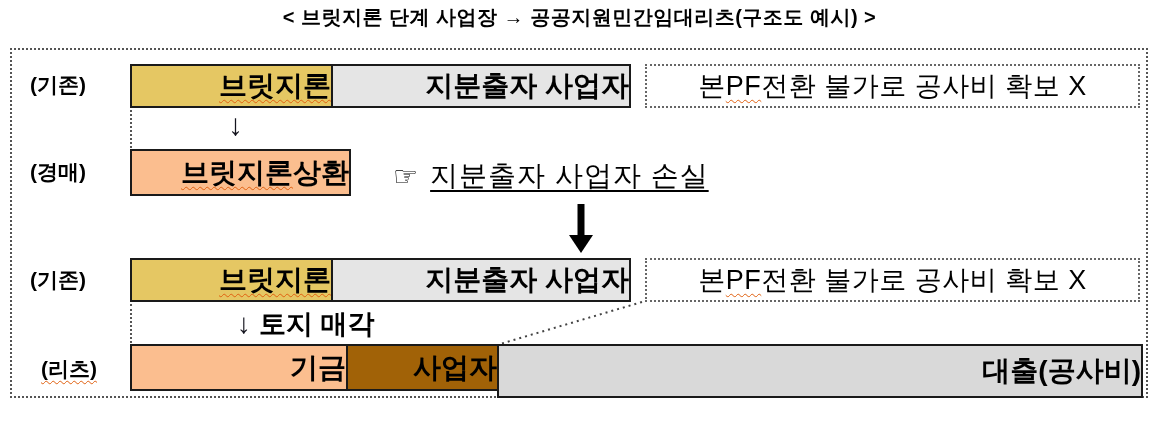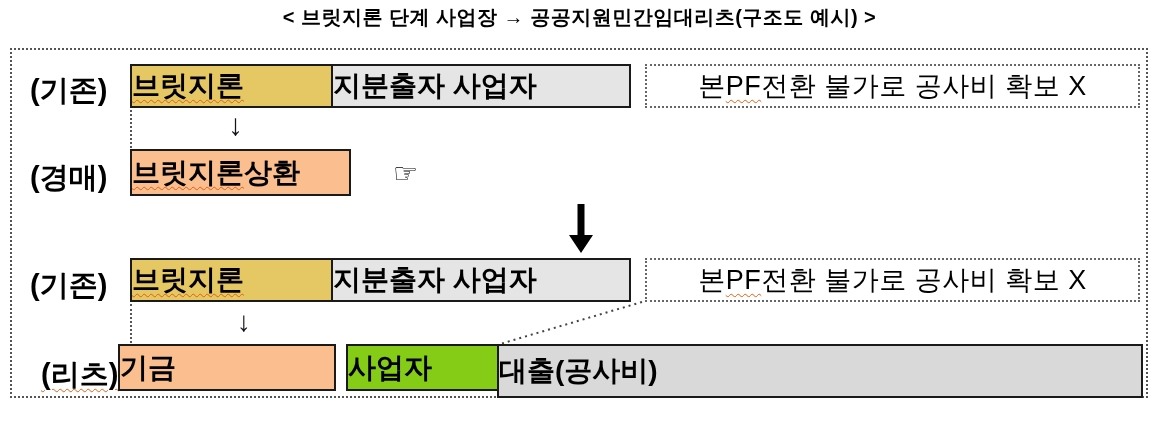--- a/index.html
+++ b/index.html
@@ -17,35 +17,35 @@
     color: #000;
   }
   #diagram-frame {
     position: absolute; left: 10px; top: 48px;
     width: 1134px; height: 346px;
     border: 2px dotted #555;
     background: #fff;
   }
   .row-label {
     position: absolute;
-    font-size: 29px; font-weight: bold; color: #000;
+    font-size: 21px; font-weight: bold; color: #000;
     white-space: nowrap;
   }
   .seg {
     position: absolute;
-    display: flex; align-items: center; justify-content: flex-start;
+    display: flex; align-items: center; justify-content: flex-end;
     border: 2px solid #1a1a1a;
     font-size: 28px; font-weight: bold; color: #000;
     box-sizing: border-box;
     white-space: nowrap;
   }
   .seg.gold   { background: #E5C763; }
   .seg.lyellow{ background: #e5e5e5; }
   .seg.salmon { background: #FBBE8F; }
-  .seg.peach  { background: #84cc16; }
+  .seg.peach  { background: #a16207; }
   .seg.gray   { background: #D9D9D9; }
   .note-box {
     position: absolute;
     display: flex; align-items: center; justify-content: center;
     border: 2px dotted #666;
     background: #fff;
     font-size: 27px; font-weight: 500; color: #000;
     box-sizing: border-box;
     white-space: nowrap;
     letter-spacing: 0.5px;
@@ -109,20 +109,21 @@
 <div class="small-arrow" style="left:228px; top:110px;">↓</div>
 <div class="dotted-v" style="left:130px; top:110px; height:38px;"></div>
 
 <div class="row-label" style="left:30px; top:158px;">(경매)</div>
 <div class="seg salmon" style="left:130px; top:149px; width:221px; height:47px;">
   <span class="squiggle">브릿지론</span>
     <span> 상환</span>
 </div>
 <div class="loss-line" style="left:393px; top:157px;">
   <span>☞</span>
+  <span class="underlined">지분출자 사업자 손실</span>
 </div>
 
 <svg class="overlay" style="left:565px; top:204px;" width="32" height="50">
   <line x1="16" y1="0" x2="16" y2="34" stroke="#000" stroke-width="7"></line>
   <polygon points="4,31 28,31 16,49" fill="#000"></polygon>
 </svg>
 
 <div class="row-label" style="left:30px; top:266px;">(기존)</div>
 <div class="seg gold" style="left:130px; top:258px; width:203px; height:44px;">
   <span class="squiggle">브릿지론</span>
@@ -131,31 +132,32 @@
   <span>지분출자 사업자</span>
 </div>
 <div class="note-box" style="left:645px; top:258px; width:495px; height:44px;">
   <span>본 </span>
     <span class="squiggle">PF</span>
     <span> 전환 불가로 공사비 확보 X</span>
 </div>
 
 <div class="land-sale" style="left:237px; top:306px;">
   <span class="ls-arrow">↓</span>
+  <span>토지 매각</span>
 </div>
 <div class="dotted-v" style="left:130px; top:304px; height:39px;"></div>
 
 <svg class="overlay" style="left:495px; top:298px;" width="155" height="48">
   <line x1="147" y1="4" x2="5" y2="46" stroke="#444" stroke-width="2" stroke-dasharray="2,4"></line>
 </svg>
 
 <div class="row-label" style="left:41px; top:355px;">
   <span class="squiggle">(리츠)</span>
 </div>
-<div class="seg salmon" style="left:118px; top:344px; width:218px; height:47px;">
+<div class="seg salmon" style="left:130px; top:344px; width:218px; height:47px;">
   <span>기금</span>
 </div>
 <div class="seg peach" style="left:346px; top:344px; width:153px; height:47px;">
   <span>사업자</span>
 </div>
 <div class="seg gray" style="left:497px; top:344px; width:646px; height:54px;">
   <span>대출(공사비)</span>
 </div>
 
 </body></html>

